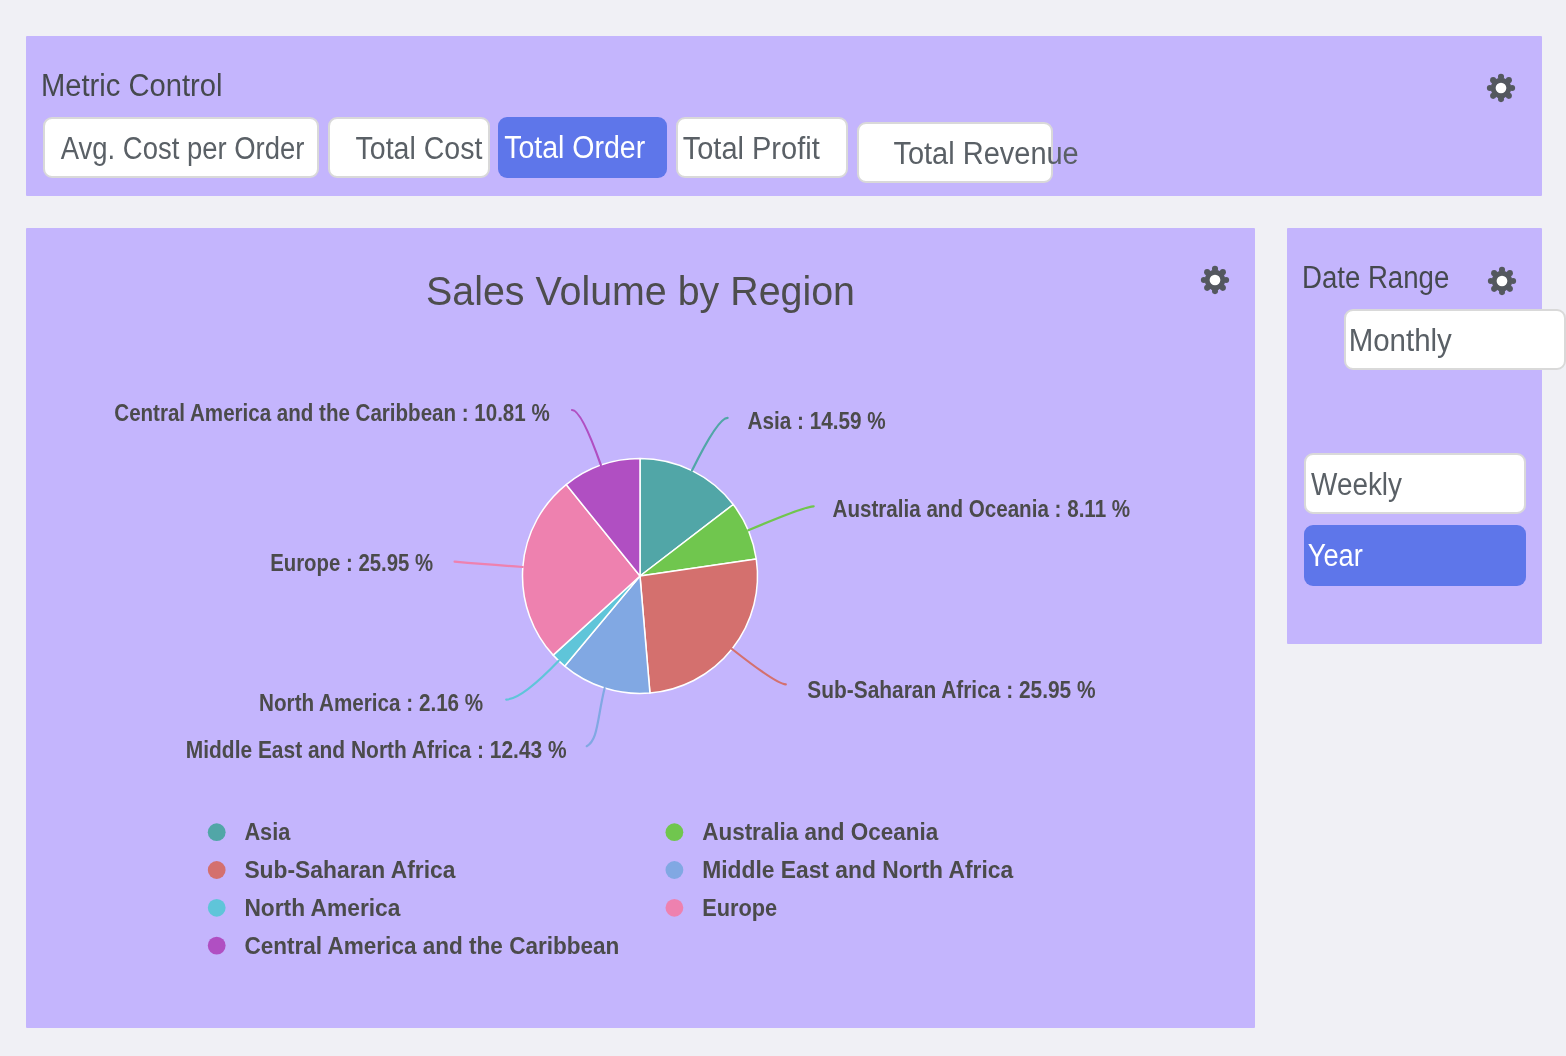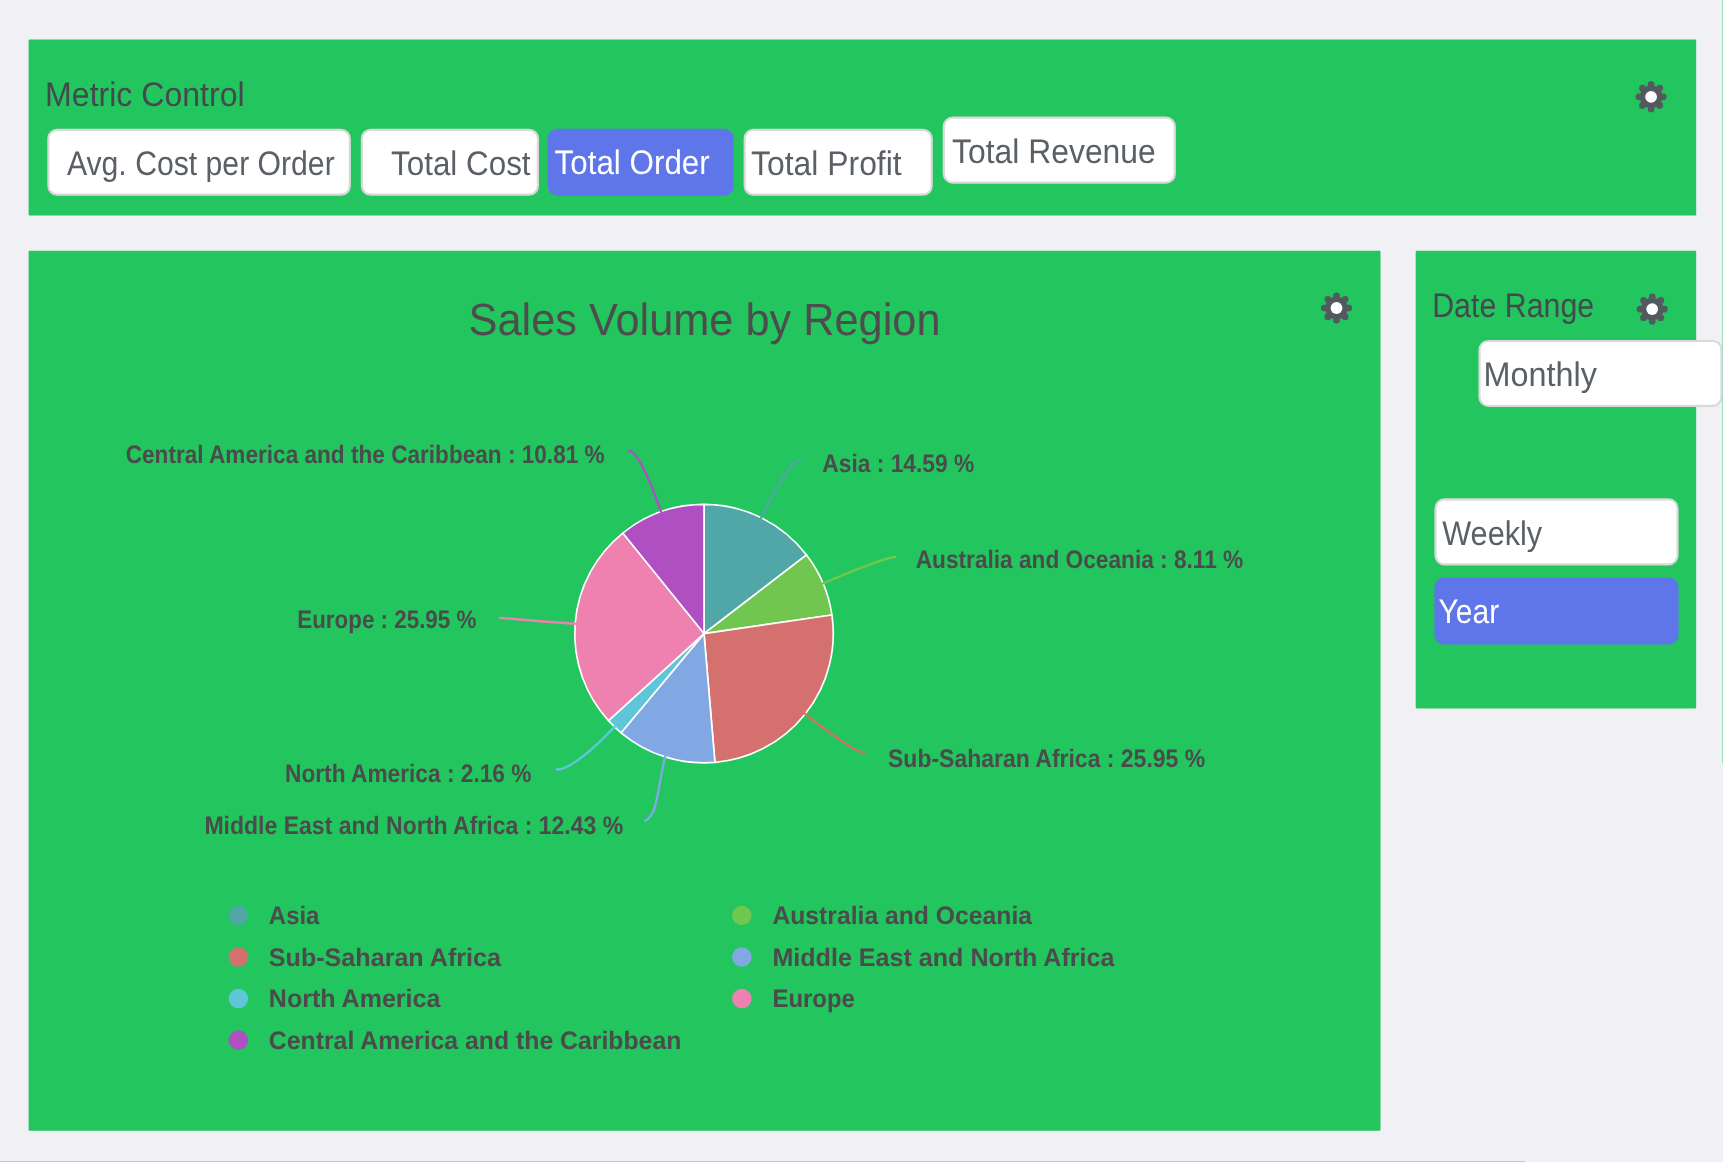--- a/index.html
+++ b/index.html
@@ -1,17 +1,17 @@
 <!DOCTYPE html>
 <html><head>
 <meta charset="utf-8">
 <style>
   html,body{margin:0;padding:0;}
   body{width:1566px;height:1056px;background:#f0f0f5;font-family:"Liberation Sans",sans-serif;position:relative;overflow:hidden;}
-  .card{position:absolute;background:#22c55e;border-radius:1px;}
+  .card{position:absolute;background:#c4b5fd;border-radius:1px;}
   .btn{position:absolute;box-sizing:border-box;border:2px solid #d9d9d9;border-radius:9px;background:#fff;
        color:#5a6066;font-size:31px;line-height:59px;text-align:left;white-space:nowrap;}
   .btn.sel{background:#5E76EA;border:none;color:#ffffff;line-height:62px;}
   .btn span{display:inline-block;transform:scaleX(0.92);transform-origin:center;}
   .ctitle{position:absolute;color:#45494e;font-size:31px;line-height:31px;white-space:nowrap;}
   .ctitle span{display:inline-block;transform-origin:left;}
   .gear{position:absolute;width:30px;height:30px;}
 </style>
 </head>
 <body>
@@ -29,21 +29,21 @@
         <circle cx="7.15" cy="22.85" r="3.05"></circle>
         <circle cx="3.90" cy="15.00" r="3.05"></circle>
         <circle cx="7.15" cy="7.15" r="3.05"></circle>
     </g>
     <circle cx="15" cy="15" r="5.35" fill="#ffffff"></circle>
   </svg>
   <div class="btn" style="left:17px;top:81px;width:276px;height:61px;"><span style="transform:scaleX(0.885);">Avg. Cost per Order</span></div>
   <div class="btn" style="left:302px;top:81px;width:162px;height:61px;padding-left:20px;"><span>Total Cost</span></div>
   <div class="btn sel" style="left:472px;top:81px;width:169px;height:61px;"><span>Total Order</span></div>
   <div class="btn" style="left:650px;top:81px;width:172px;height:61px;"><span style="transform:scaleX(0.935);">Total Profit</span></div>
-  <div class="btn" style="left:831px;top:70px;width:212px;height:61px;"><span style="transform:scaleX(0.935);">Total Revenue</span></div>
+  <div class="btn" style="left:831px;top:86px;width:196px;height:61px;padding-left:28px;"><span style="transform:scaleX(0.935);">Total Revenue</span></div>
 </div>
 
 <div class="card" style="left:26px;top:228px;width:1229px;height:800px;">
   <svg class="gear" style="left:1174px;top:37px;" viewBox="0 0 30 30">
     <g fill="#54585f">
       <circle cx="15" cy="15" r="10.3"></circle>
       <circle cx="15.00" cy="3.90" r="3.05"></circle>
         <circle cx="22.85" cy="7.15" r="3.05"></circle>
         <circle cx="26.10" cy="15.00" r="3.05"></circle>
         <circle cx="22.85" cy="22.85" r="3.05"></circle>

